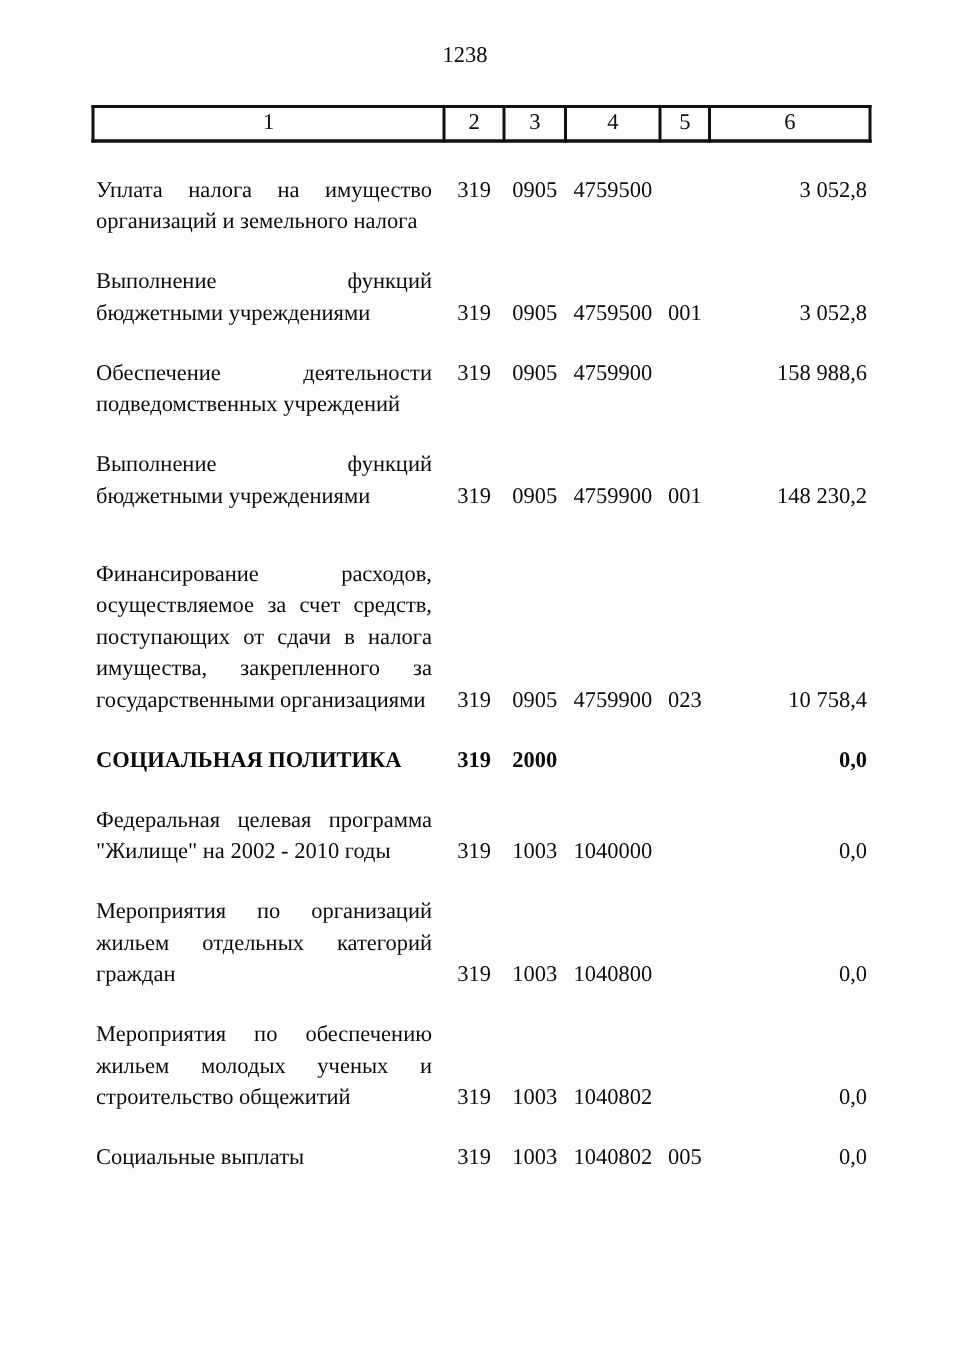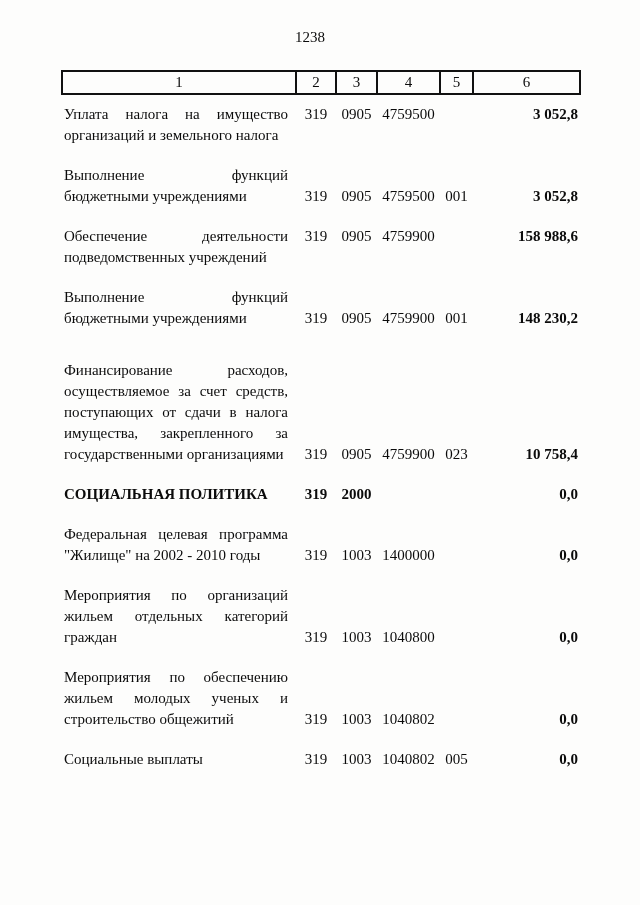--- a/index.html
+++ b/index.html
@@ -65,25 +65,24 @@
     padding-right: 8px;
   }
   td.code {
     text-align: center;
     white-space: nowrap;
   }
   td.amount {
     text-align: right;
     padding-right: 2px;
     white-space: nowrap;
-    font-weight: bold;
   }
   tr.v-top td.code,
   tr.v-top td.amount { vertical-align: top; }
-  tbody tr:first-child.v-top td { padding-top: 9px; }
+  tbody tr:first-child.v-top td { padding-top: 22px; }
 
   tr.bold-row { font-weight: bold; }
 </style>
 </head>
 <body>
 
 <div class="page">
 
   <div class="page-number">1238</div>
 
@@ -160,21 +159,21 @@
         <td class="code"></td>
         <td class="code"></td>
         <td class="amount">0,0</td>
       </tr>
 
 
       <tr>
         <td class="desc">Федеральная целевая программа "Жилище" на 2002 - 2010 годы</td>
         <td class="code">319</td>
         <td class="code">1003</td>
-        <td class="code">1400000</td>
+        <td class="code">1040000</td>
         <td class="code"></td>
         <td class="amount">0,0</td>
       </tr>
 
       <tr>
         <td class="desc">Мероприятия по организаций жильем отдельных категорий граждан</td>
         <td class="code">319</td>
         <td class="code">1003</td>
         <td class="code">1040800</td>
         <td class="code"></td>

